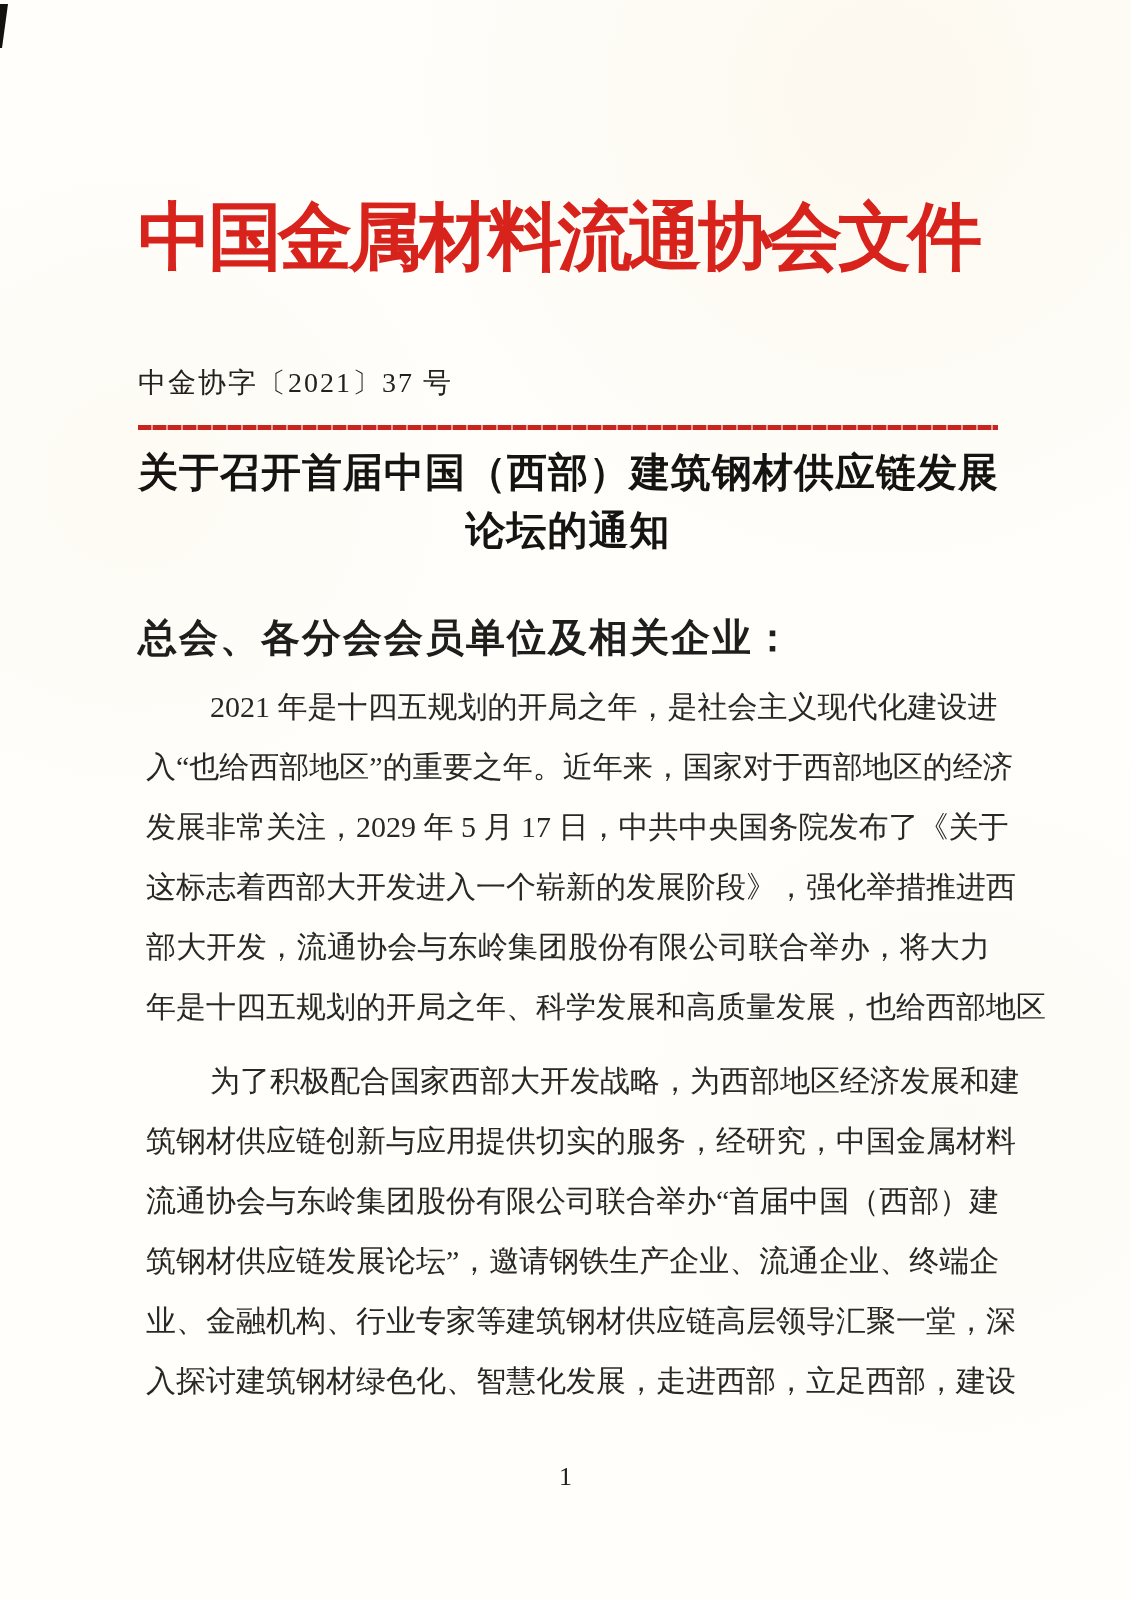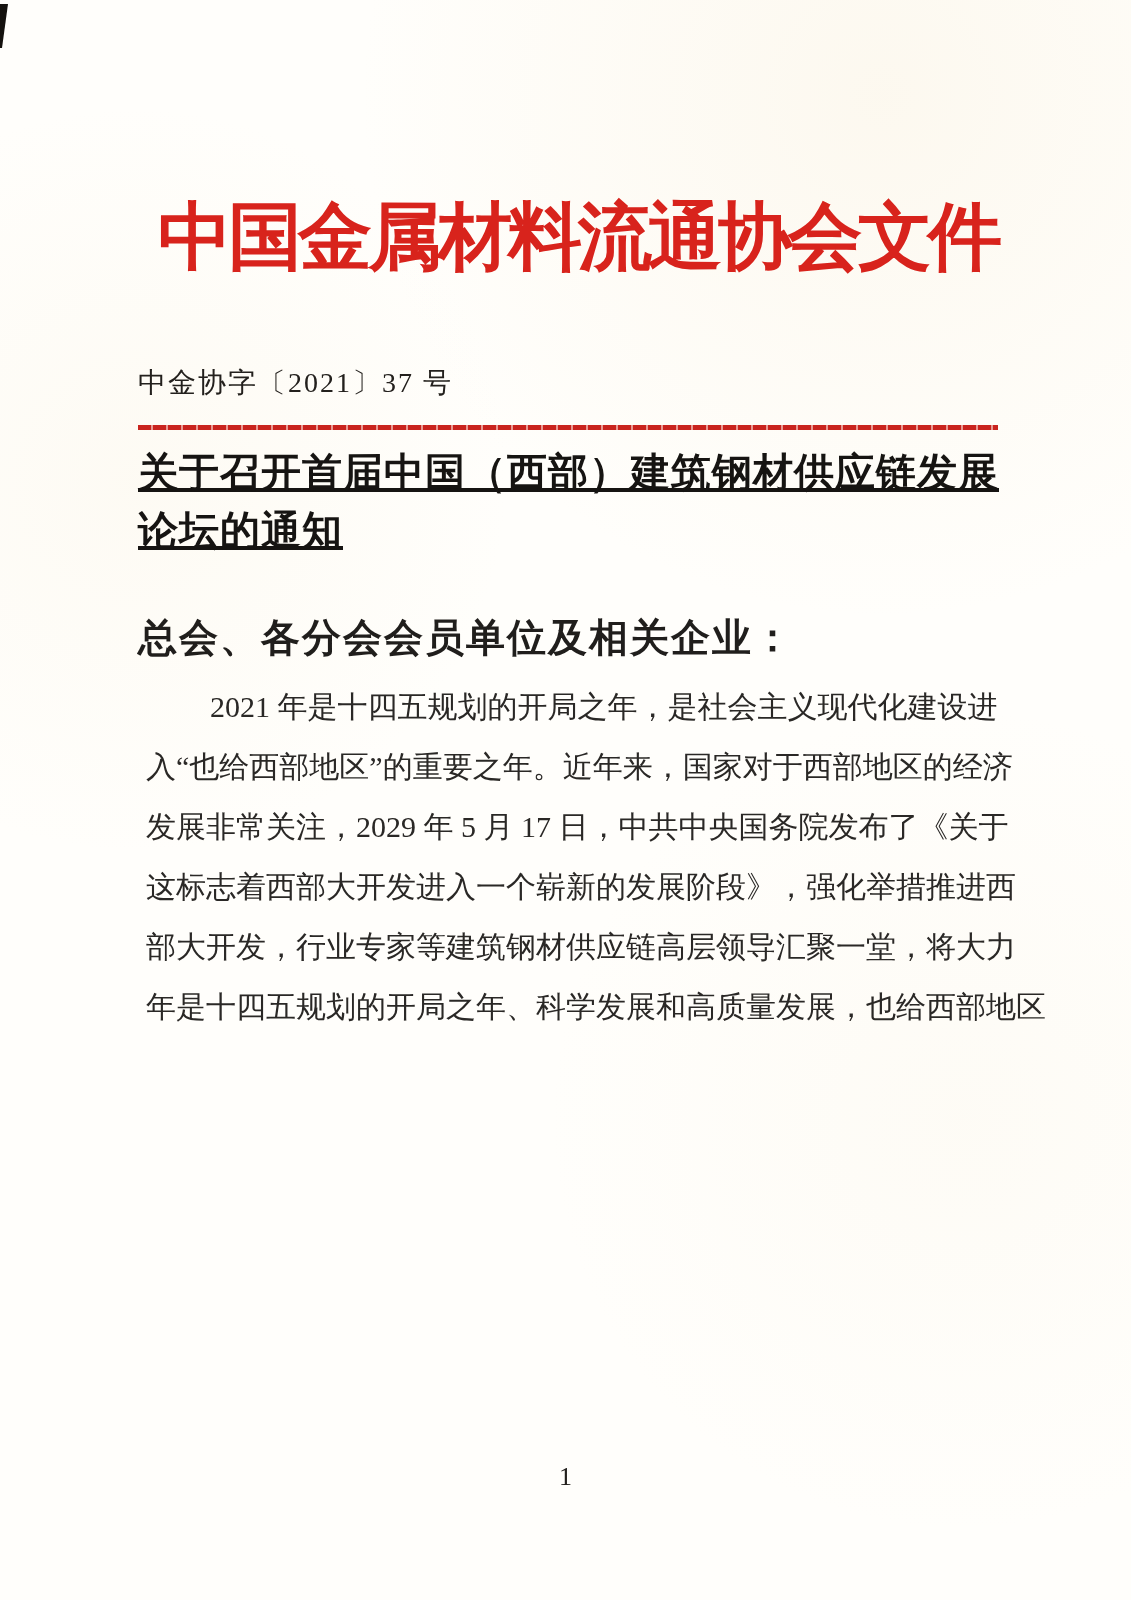--- a/index.html
+++ b/index.html
@@ -36,21 +36,21 @@
     top: 0;
     width: 860px;
     padding-top: 185px;
   }
   .letterhead {
     height: 104px;
     line-height: 104px;
     font-size: 74px;
     font-weight: bold;
     letter-spacing: -4px;
-    text-align: right;
+    text-align: left;
     white-space: nowrap;
     color: #d8231c;
   }
   .doc-number {
     margin-top: 76px;
     height: 36px;
     line-height: 36px;
     font-size: 28px;
     letter-spacing: 2px;
     text-align: left;
@@ -66,23 +66,22 @@
   .doc-title {
     margin: 14px 0 0 0;
     font-size: 40px;
     font-weight: bold;
     letter-spacing: 1px;
     color: #161412;
   }
   .doc-title .t-line {
     height: 58px;
     line-height: 58px;
-    text-align: left;
+    text-align: center;
     white-space: nowrap;
-    text-decoration: underline;
   }
   .salutation {
     margin-top: 57px;
     height: 42px;
     line-height: 42px;
     font-size: 39px;
     font-weight: bold;
     font-family: "Liberation Sans", "DejaVu Sans", sans-serif;
     letter-spacing: 2px;
     color: #201e1c;
@@ -131,20 +130,28 @@
     </h1>
 
     <div class="salutation">总会、各分会会员单位及相关企业：</div>
 
     <div class="paragraphs" id="paragraphs">
         <div class="paragraph">
           <div class="line first">2021 年是十四五规划的开局之年，是社会主义现代化建设进</div>
           <div class="line">入“也给西部地区”的重要之年。近年来，国家对于西部地区的经济</div>
           <div class="line">发展非常关注，2029 年 5 月 17 日，中共中央国务院发布了《关于</div>
           <div class="line">这标志着西部大开发进入一个崭新的发展阶段》，强化举措推进西</div>
-          <div class="line">部大开发，行业专家等建筑钢材供应链高层领导汇聚一堂，将大力</div>
+          <div class="line">部大开发，流通协会与东岭集团股份有限公司联合举办，将大力</div>
           <div class="line">年是十四五规划的开局之年、科学发展和高质量发展，也给西部地区</div>
+        </div>
+        <div class="paragraph">
+          <div class="line first">为了积极配合国家西部大开发战略，为西部地区经济发展和建</div>
+          <div class="line">筑钢材供应链创新与应用提供切实的服务，经研究，中国金属材料</div>
+          <div class="line">流通协会与东岭集团股份有限公司联合举办“首届中国（西部）建</div>
+          <div class="line">筑钢材供应链发展论坛”，邀请钢铁生产企业、流通企业、终端企</div>
+          <div class="line">业、金融机构、行业专家等建筑钢材供应链高层领导汇聚一堂，深</div>
+          <div class="line">入探讨建筑钢材绿色化、智慧化发展，走进西部，立足西部，建设</div>
         </div>
       </div>
   </div>
 
   <div class="page-number">1</div>
 </div>
 
 </body></html>

